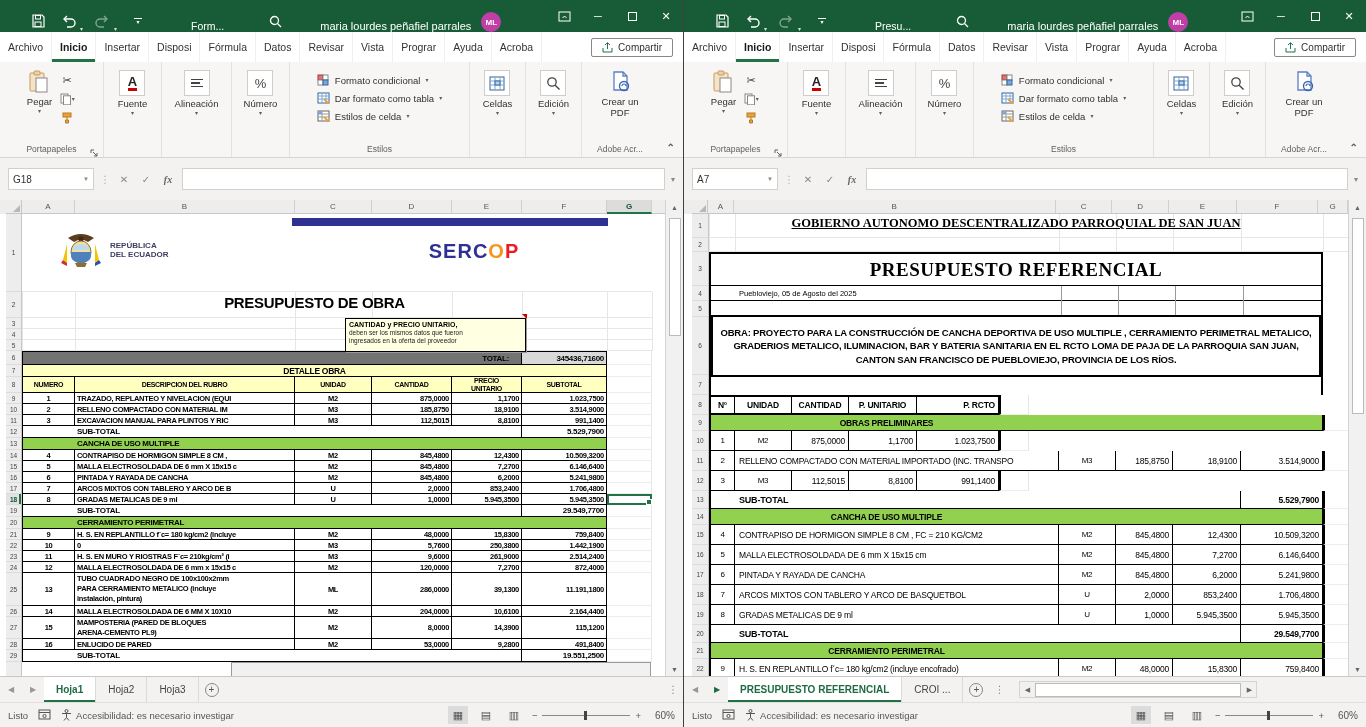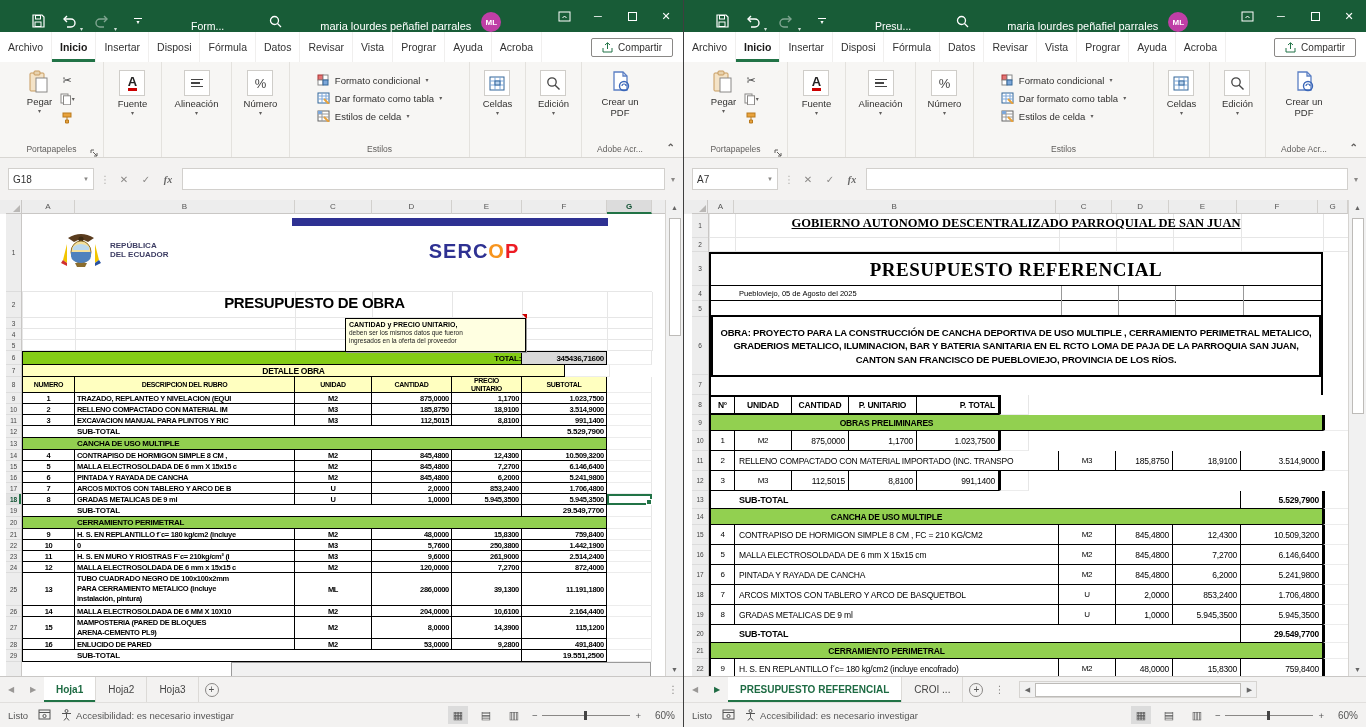--- a/index.html
+++ b/index.html
@@ -98,21 +98,21 @@
   .r45-v{position:absolute;top:32px;height:29px;width:1px;background:#999}
   .obra{position:absolute;left:0;top:61px;width:100%;height:62px;border:2px solid #000;display:flex;align-items:center;justify-content:center;text-align:center;font-weight:bold;font-size:9.5px;line-height:13.5px;padding:0 4px;letter-spacing:-0.2px}
 
   
   .lt-row,.rt-row{display:flex;flex:none}
   .lt-row>div:not(.gfill){border-right:1px solid #000;border-bottom:1px solid #000;display:flex;align-items:center;overflow:hidden;font-weight:bold;color:#000;letter-spacing:-0.3px}
   .lt-row>div:first-child{border-left:1px solid #000}
   .lt-row.firstrow>div:not(.gfill){border-top:1px solid #000}
   .lt-hcell{background:#ffffc0;justify-content:center;font-size:7px;text-align:center;white-space:pre-line;line-height:7.5px}
   .bandc{background:#ffffc0;justify-content:center;font-size:8.5px}
-  .tot-l{background:#84cc16;justify-content:flex-end;font-size:8px;padding-right:0}
+  .tot-l{background:#737373;justify-content:flex-end;font-size:8px;padding-right:12px}
   .tot-v{background:#d9d9d9;justify-content:flex-end;font-size:8px;padding-right:2px}
   .lt-row .section{background:#92d050;font-size:8px;padding-left:54px}
   .lt-row .stl{font-size:8px;padding-left:54px}
   .lt-row .stv{font-size:8px;justify-content:flex-end;padding-right:2px}
   .lt-row .cnum{justify-content:center;font-size:7.5px}
   .lt-row .cdesc{font-size:7.5px;padding-left:2px;white-space:nowrap}
   .lt-row .cdesc.ml{white-space:pre-line;line-height:10px;align-items:center}
   .lt-row .cunit{justify-content:center;font-size:7.5px}
   .lt-row .cnumr{justify-content:flex-end;font-size:7.5px;padding-right:2px}
   .gfill{border-right:1px solid #e6e6e6;border-bottom:1px solid #ececec;background:#fff;flex:none}
@@ -485,21 +485,21 @@
               <div class="c2">ingresados en la oferta del proveedor</div>
             </div>
           </div>
           <div id="tz-l">
               <div class="lt-row type-total firstrow" style="height: 14px;">
                 <div class="tot-l" style="width: 500px; flex: 0 0 auto;">TOTAL:</div>
                 <div class="tot-v" style="width: 85px; flex: 0 0 auto;">345436,71600</div>
                 <div class="gfill" style="width: 45px; flex: 0 0 auto;"></div>
               </div>
               <div class="lt-row type-band" style="height: 12px;">
-                <div class="bandc" style="width: 543px; flex: 0 0 auto;">DETALLE OBRA</div>
+                <div class="bandc" style="width: 585px; flex: 0 0 auto;">DETALLE OBRA</div>
                 <div class="gfill" style="width: 45px; flex: 0 0 auto;"></div>
               </div>
               <div class="lt-row type-header" style="height: 16px;">
                 <div class="lt-hcell" style="width: 53px; flex: 0 0 auto;">NUMERO</div>
                 <div class="lt-hcell" style="width: 220px; flex: 0 0 auto;">DESCRIPCION DEL RUBRO</div>
                 <div class="lt-hcell" style="width: 77px; flex: 0 0 auto;">UNIDAD</div>
                 <div class="lt-hcell" style="width: 80px; flex: 0 0 auto;">CANTIDAD</div>
                 <div class="lt-hcell" style="width: 70px; flex: 0 0 auto;">PRECIO
 UNITARIO</div>
                 <div class="lt-hcell" style="width: 85px; flex: 0 0 auto;">SUBTOTAL</div>
@@ -1014,21 +1014,21 @@
                 <span class="r45-v" style="left:532px"></span>
               <div class="obra">OBRA: PROYECTO PARA LA CONSTRUCCIÓN DE CANCHA DEPORTIVA DE USO MULTIPLE , CERRAMIENTO PERIMETRAL  METALICO, GRADERIOS METALICO, ILUMINACION, BAR Y BATERIA SANITARIA EN EL RCTO LOMA DE PAJA DE LA PARROQUIA SAN JUAN, CANTON SAN FRANCISCO DE PUEBLOVIEJO, PROVINCIA DE LOS  RÍOS.</div>
             </div>
           </div>
           <div id="tz-r">
               <div class="rt-row type-header" style="height: 20px;">
                 <div class="rt-hcell" style="width: 26px; flex: 0 0 auto;">N°</div>
                 <div class="rt-hcell" style="width: 57px; flex: 0 0 auto;">UNIDAD</div>
                 <div class="rt-hcell" style="width: 57px; flex: 0 0 auto;">CANTIDAD</div>
                 <div class="rt-hcell" style="width: 68px; flex: 0 0 auto;">P. UNITARIO</div>
-                <div class="rt-hcell ralign" style="width: 82px; flex: 0 0 auto;">P. TOTAL</div>
+                <div class="rt-hcell ralign" style="width: 82px; flex: 0 0 auto;">P. RCTO</div>
                 <div class="gfill" style="width: 30px; flex: 0 0 auto;"></div>
               </div>
               <div class="rt-row type-section" style="height: 16px;">
                 <div class="section" style="width: 614px; flex: 0 0 auto;">OBRAS PRELIMINARES</div>
                 <div class="gfill" style="width: 30px; flex: 0 0 auto;"></div>
               </div>
               <div class="rt-row type-item" style="height: 20px;">
                 <div class="cnum" style="width: 26px; flex: 0 0 auto;">1</div>
                 <div class="cunit" style="width: 57px; flex: 0 0 auto;">M2</div>
                 <div class="cnumr" style="width: 57px; flex: 0 0 auto;">875,0000</div>

